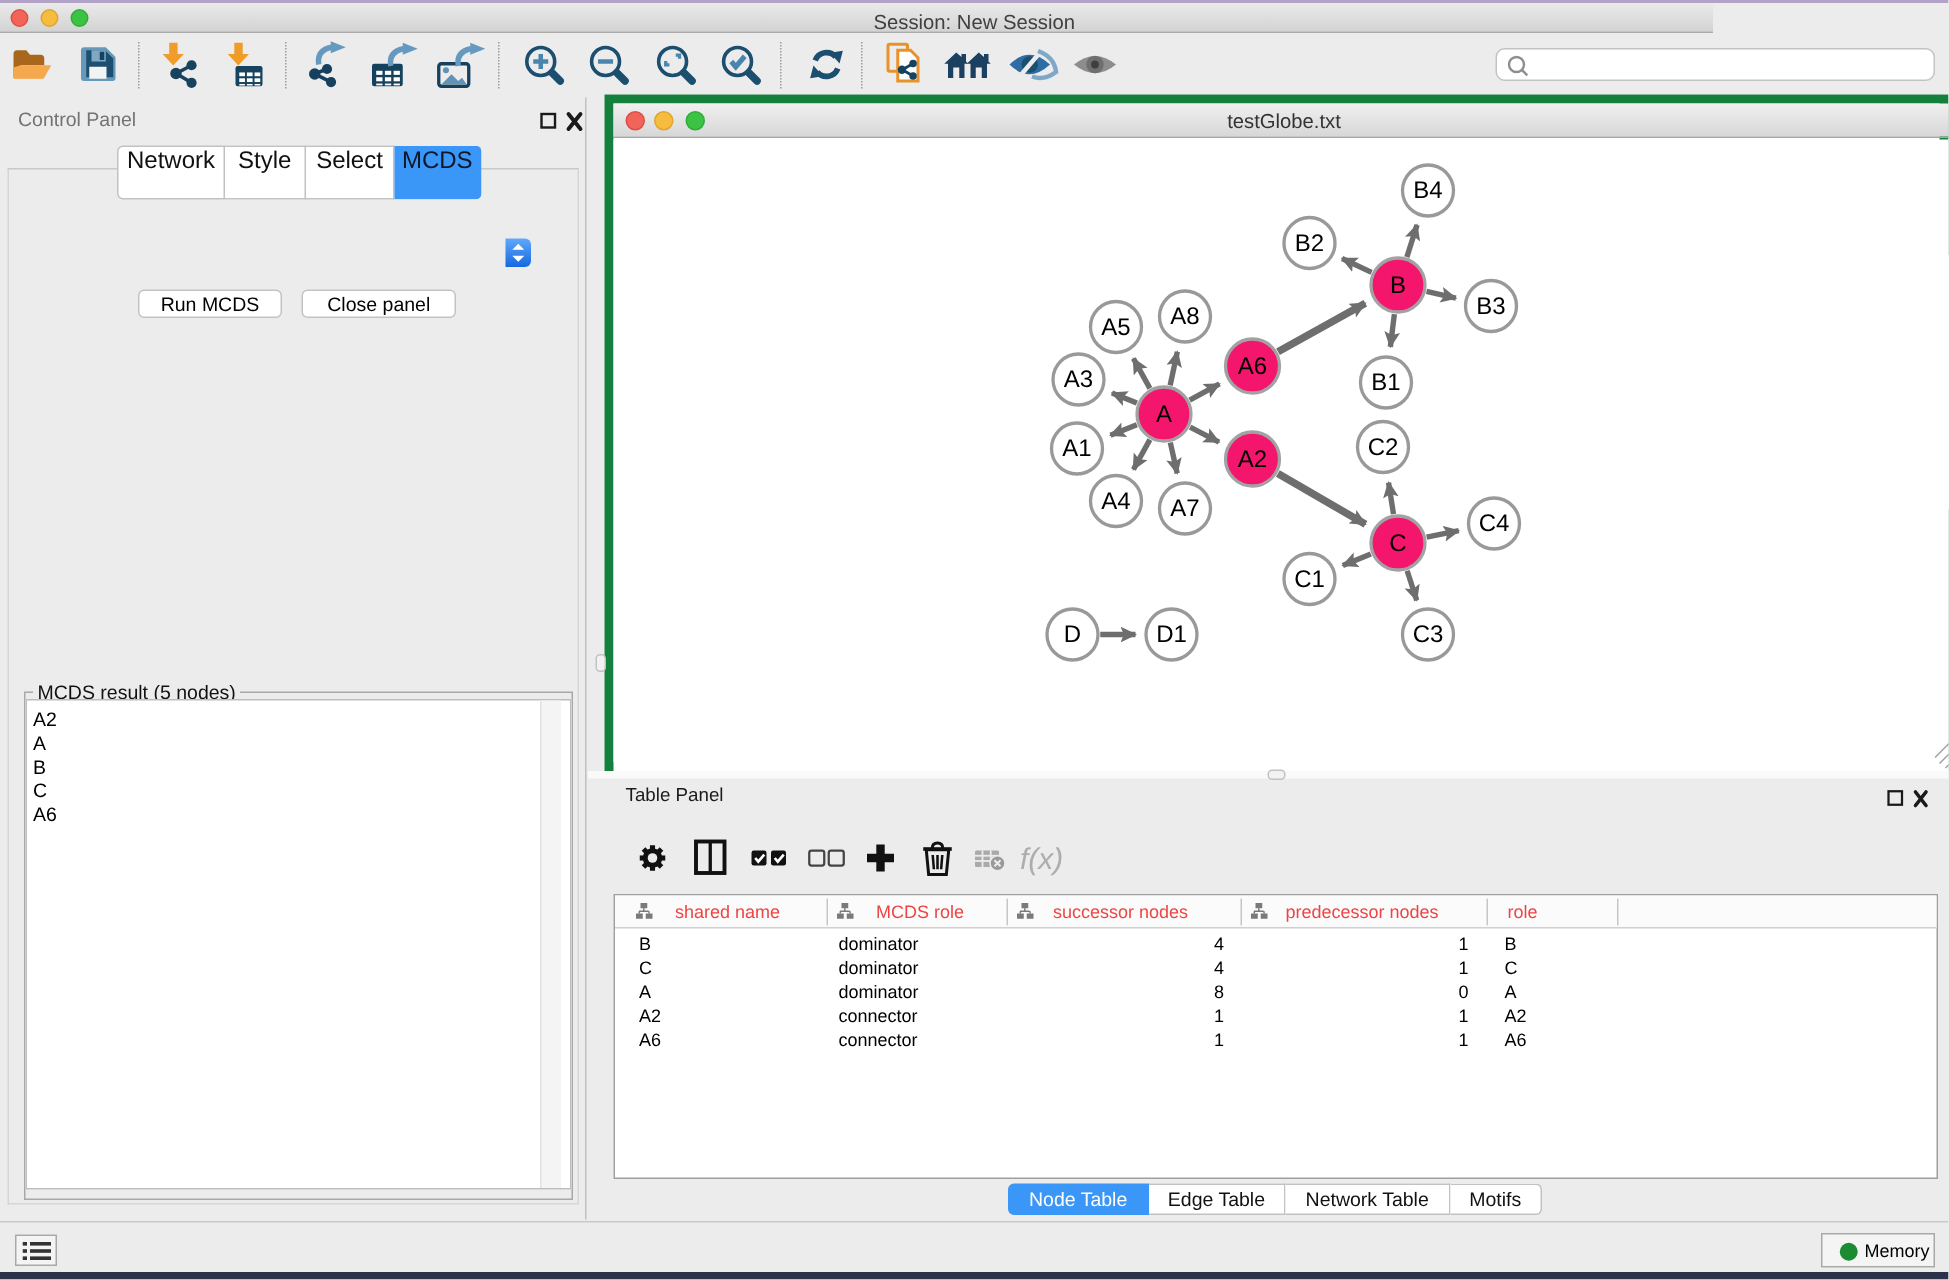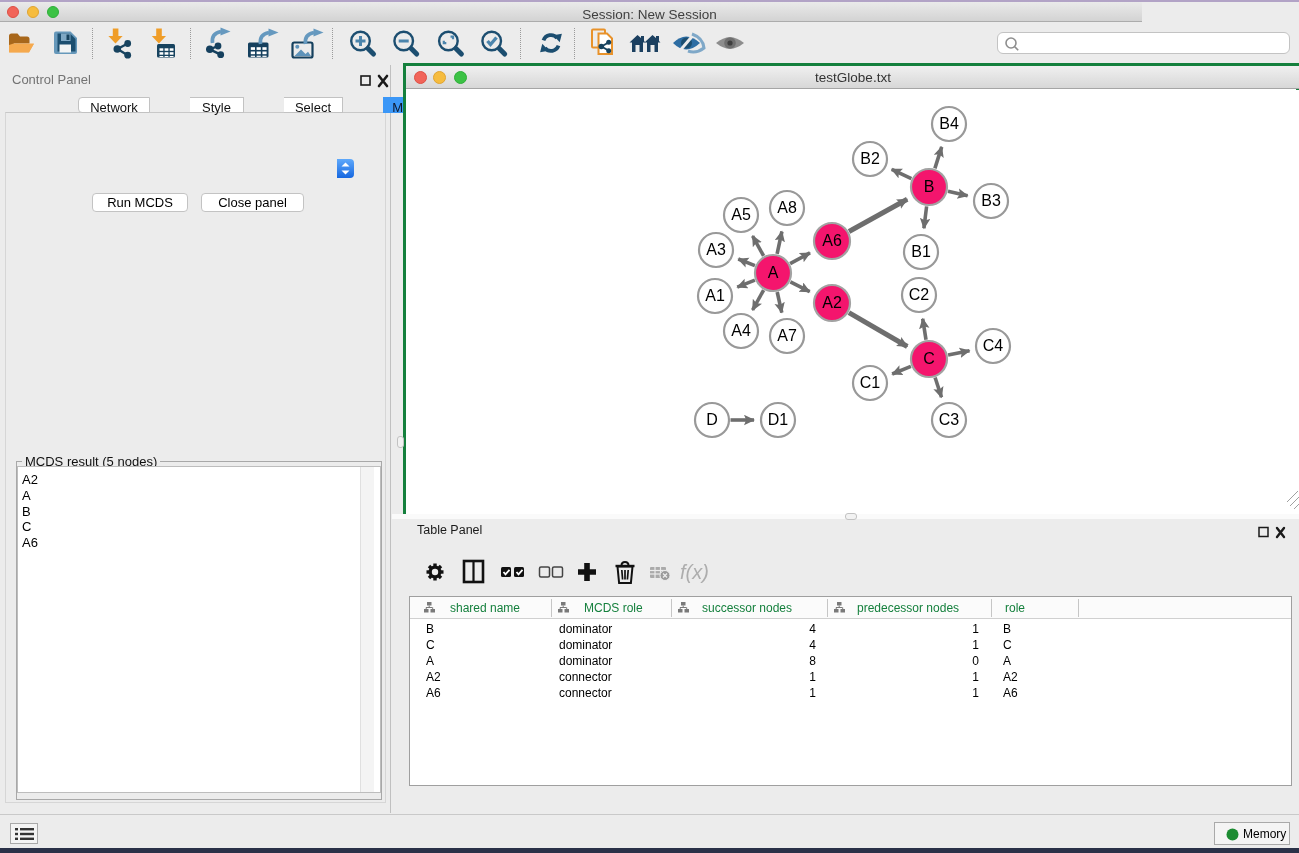--- a/index.html
+++ b/index.html
@@ -10,45 +10,45 @@
 #titlebar{left:0;top:2px;width:1142px;height:20px;background:linear-gradient(#eaeaea,#d3d3d3);border-bottom:1px solid #acacac;}
 #titlebar .tl{position:absolute;top:4px;width:12px;height:12px;border-radius:50%;}
 #titletext{left:0;top:5px;width:1299px;text-align:center;font-size:13.5px;color:#404040;}
 
 #toolbar{left:0;top:23px;width:1299px;height:42px;background:#ececec;}
 .tsep{position:absolute;top:5px;height:31px;border-left:1px dotted #9a9a9a;}
 #searchbox{left:997px;top:9px;width:293px;height:22px;background:#fff;border:1px solid #c3c3c3;border-radius:6px;}
 
 #cpanel{left:0;top:65px;width:391px;height:748px;background:#ececec;border-right:1px solid #c0c0c0;}
 #cpanel h1{position:absolute;left:12px;top:7px;font-size:13px;font-weight:normal;color:#737373;}
-.tabrow{position:absolute;left:78px;top:32px;height:16px;display:flex;font-size:13px;gap:40px;}
+.tabrow{position:absolute;left:78px;top:32px;height:36px;display:flex;font-size:16px;}
 .tabrow div{border:1px solid #c2c2c2;border-left:none;background:#fff;color:#111;line-height:19px;text-align:center;}
 .tabrow div:first-child{border-left:1px solid #c2c2c2;border-radius:4px 0 0 4px;}
 .tabrow div.sel{background:#3b97f7;color:#0f172a;border-color:#3b97f7;border-radius:0 4px 4px 0;}
 #cpcontent{left:5px;top:47px;width:381px;height:691px;border:1px solid #d6d6d6;border-top:1px solid #c8c8c8;background:#ececec;}
 #optlabel{left:0;top:71px;width:391px;text-align:center;font-size:13px;color:#111;}
 #dropdown{left:44px;top:94px;width:310px;height:19px;background:#fff;border:1px solid #bdbdbd;border-radius:4px;font-size:13px;line-height:17px;padding-left:12px;color:#000;}
 #ddbtn{left:337px;top:94px;width:17px;height:19px;background:linear-gradient(#5fa9fb,#1667e0);border-radius:0 4px 4px 0;}
 .btn{position:absolute;height:19px;background:#fff;border:1px solid #c3c3c3;border-radius:4px;font-size:13px;text-align:center;line-height:17px;color:#000;}
 #fieldset{left:16px;top:396px;width:366px;height:339px;border:1px solid #a8a8a8;}
 #legend{left:22px;top:389px;background:#ececec;padding:0 3px;font-size:13px;color:#111;}
 #mlist{left:17px;top:401px;width:364px;height:327px;background:#fff;border:1px solid #bdbdbd;font-size:13px;line-height:15.8px;padding:5px 0 0 4px;color:#000;}
 #mscroll{left:360px;top:402px;width:14px;height:325px;background:#f4f4f4;border-left:1px solid #e0e0e0;}
 
-#netwin{left:403px;top:63px;width:896px;height:451px;border:3px solid #15803d;background:#fff;}
+#netwin{left:403px;top:63px;width:896px;height:451px;border:6px solid #15803d;background:#fff;}
 #nettitle{left:0;top:0;width:894px;height:23px;background:linear-gradient(#f0f0f0,#d7d7d7);border-bottom:1px solid #a5a5a5;}
 #nettitle .tl{position:absolute;top:5px;width:13px;height:13px;border-radius:50%;}
 #nettitletext{left:0;top:4px;width:894px;text-align:center;font-size:13.5px;color:#333;}
 #netcanvas{left:0;top:24px;width:894px;height:425px;background:#fff;}
 
 #tpanel{left:392px;top:514px;width:907px;height:299px;background:#ececec;}
 #tpanel h2{position:absolute;left:25px;top:9px;font-size:12.5px;font-weight:normal;color:#1a1a1a;}
 #ttable{left:17px;top:82px;width:883px;height:190px;background:#fff;border:1px solid #9f9f9f;}
 .trow{position:absolute;left:0;width:100%;height:16px;font-size:12px;color:#000;}
-.hdr{height:22px;background:#fbfbfb;border-bottom:1px solid #d0d0d0;font-size:12px;color:#15803d;}
+.hdr{height:22px;background:#fbfbfb;border-bottom:1px solid #d0d0d0;font-size:12px;color:#ef4444;}
 .btabs{position:absolute;left:280px;top:275px;height:21px;display:flex;font-size:13px;}
 .btabs div{border:1px solid #c2c2c2;border-left:none;background:#fff;color:#111;padding:2px 13px 0;line-height:16px;}
 .btabs div.sel{background:#3b97f7;color:#fff;border-color:#3b97f7;border-radius:4px 0 0 4px;border-left:1px solid #3b97f7;}
 .btabs div:last-child{border-radius:0 4px 4px 0;}
 
 #statusbar{left:0;top:814px;width:1299px;height:34px;background:#ececec;border-top:1px solid #c9c9c9;}
 #navy{left:0;top:848px;width:1299px;height:5px;background:#2a3148;}
 #membtn{left:1214px;top:822px;width:76px;height:23px;background:#f4f4f4;border:1px solid #a9a9a9;font-size:12px;color:#000;}
 #listbtn{left:10px;top:823px;width:28px;height:21px;background:#f4f4f4;border:1px solid #a9a9a9;}
 svg text{font-family:"Liberation Sans",sans-serif;}
@@ -437,20 +437,26 @@
         <span style="position:absolute;left:593px">A2</span>
       </div>
     <div class="trow" style="top:89px">
         <span style="position:absolute;left:16px">A6</span>
         <span style="position:absolute;left:149px">connector</span>
         <span style="position:absolute;left:306px;width:100px;text-align:right">1</span>
         <span style="position:absolute;left:469px;width:100px;text-align:right">1</span>
         <span style="position:absolute;left:593px">A6</span>
       </div>
   </div>
+  <div class="btabs">
+      <div class="sel">Node Table</div>
+      <div>Edge Table</div>
+      <div>Network Table</div>
+      <div>Motifs</div>
+    </div>
 </div>
 <div class="abs" style="left:392px;top:514px;width:907px;height:5px;background:#fafafa;"></div>
 <div class="abs" style="left:845px;top:513px;width:12px;height:7px;border:1px solid #c2c2c2;border-radius:3px;background:#f2f2f2;"></div>
 <div class="abs" style="left:397px;top:436px;width:7px;height:12px;border:1px solid #c2c2c2;border-radius:3px;background:#f2f2f2;"></div>
 <div class="abs" id="statusbar"></div>
 <div class="abs" id="membtn">
   <svg width="13" height="13" style="position:absolute;left:11px;top:5px">
       <circle cx="6.5" cy="6.5" r="6" fill="#1c8c32"></circle>
     </svg>
   <span style="position:absolute;left:28px;top:4px">Memory</span>

